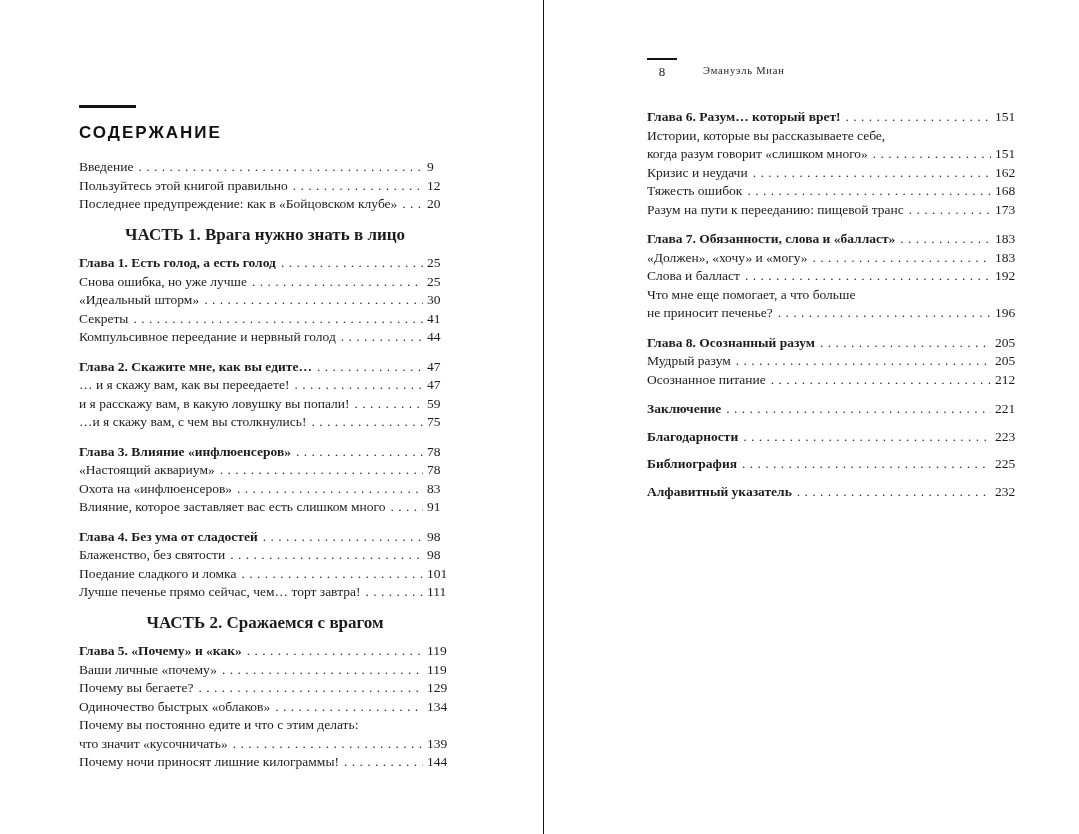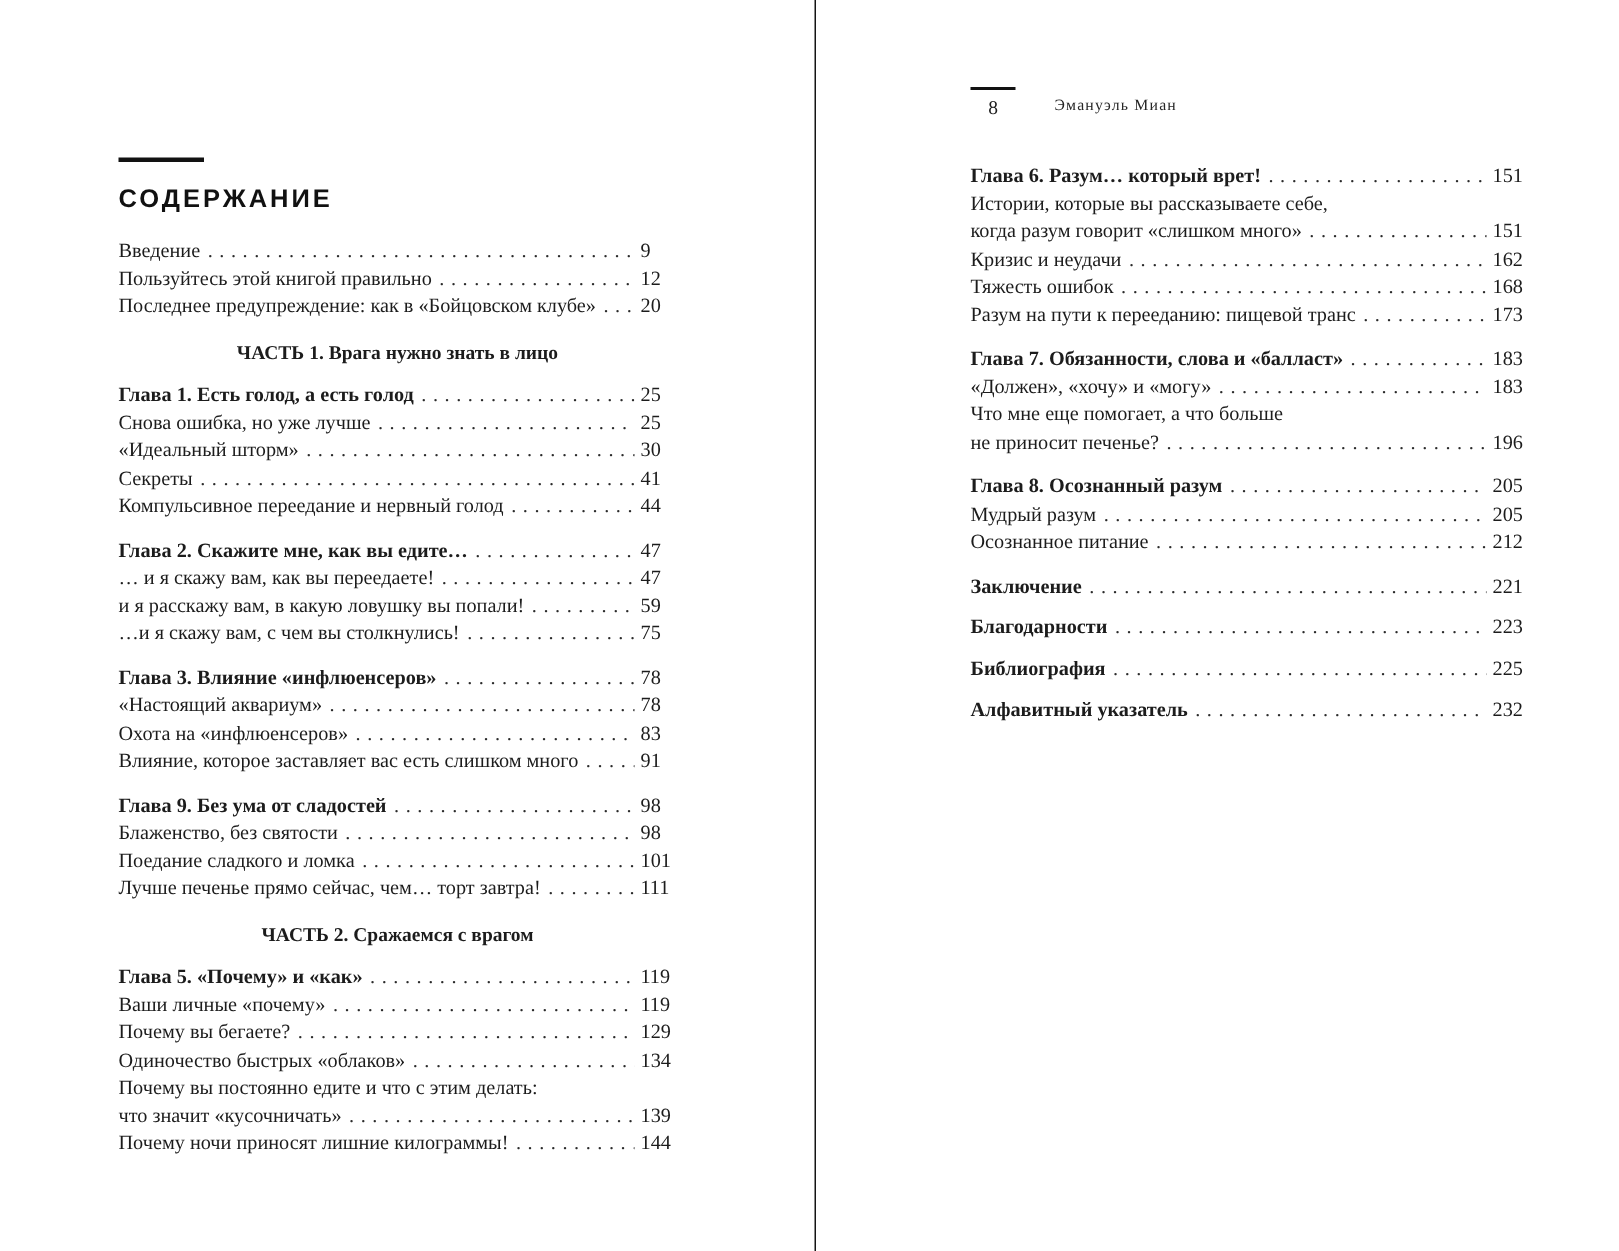--- a/index.html
+++ b/index.html
@@ -104,21 +104,21 @@
     content: ". . . . . . . . . . . . . . . . . . . . . . . . . . . . . . . . . . . . . . . . . . . . . . . . . . . . . . . . . . . . . . . . . . . . . . . . . . . .";
     word-spacing: 1px;
   }
   .toc-page {
     min-width: 24px;
     text-align: left;
   }
   .part-heading {
     text-align: center;
     font-weight: bold;
-    font-size: 13px;
+    font-size: 17px;
     line-height: 18.5px;
     margin: 12px 0 10px 0;
   }
 </style>
 </head>
 <body>
 
 <div class="book">
 
   <div class="spine"></div>
@@ -244,21 +244,21 @@
             <div class="toc-row">
               <span class="toc-label">Влияние, которое заставляет вас есть слишком много</span>
               <span class="leader"></span>
               <span class="toc-page">91</span>
             </div>
           </div>
         </div>
         <div class="toc-block">
           <div class="toc-item bold">
             <div class="toc-row">
-              <span class="toc-label">Глава 9. Без ума от сладостей</span>
+              <span class="toc-label">Глава 4. Без ума от сладостей</span>
               <span class="leader"></span>
               <span class="toc-page">98</span>
             </div>
           </div>
           <div class="toc-item">
             <div class="toc-row">
               <span class="toc-label">Блаженство, без святости</span>
               <span class="leader"></span>
               <span class="toc-page">98</span>
             </div>
@@ -388,20 +388,27 @@
           </div>
           <div class="toc-item">
             <div class="toc-row">
               <span class="toc-label">«Должен», «хочу» и «могу»</span>
               <span class="leader"></span>
               <span class="toc-page">183</span>
             </div>
           </div>
           <div class="toc-item">
             <div class="toc-row">
+              <span class="toc-label">Слова и балласт</span>
+              <span class="leader"></span>
+              <span class="toc-page">192</span>
+            </div>
+          </div>
+          <div class="toc-item">
+            <div class="toc-row">
               <span class="toc-label">Что мне еще помогает, а что больше</span>
             </div>
             <div class="toc-row">
               <span class="toc-label">не приносит печенье?</span>
               <span class="leader"></span>
               <span class="toc-page">196</span>
             </div>
           </div>
         </div>
         <div class="toc-block">

